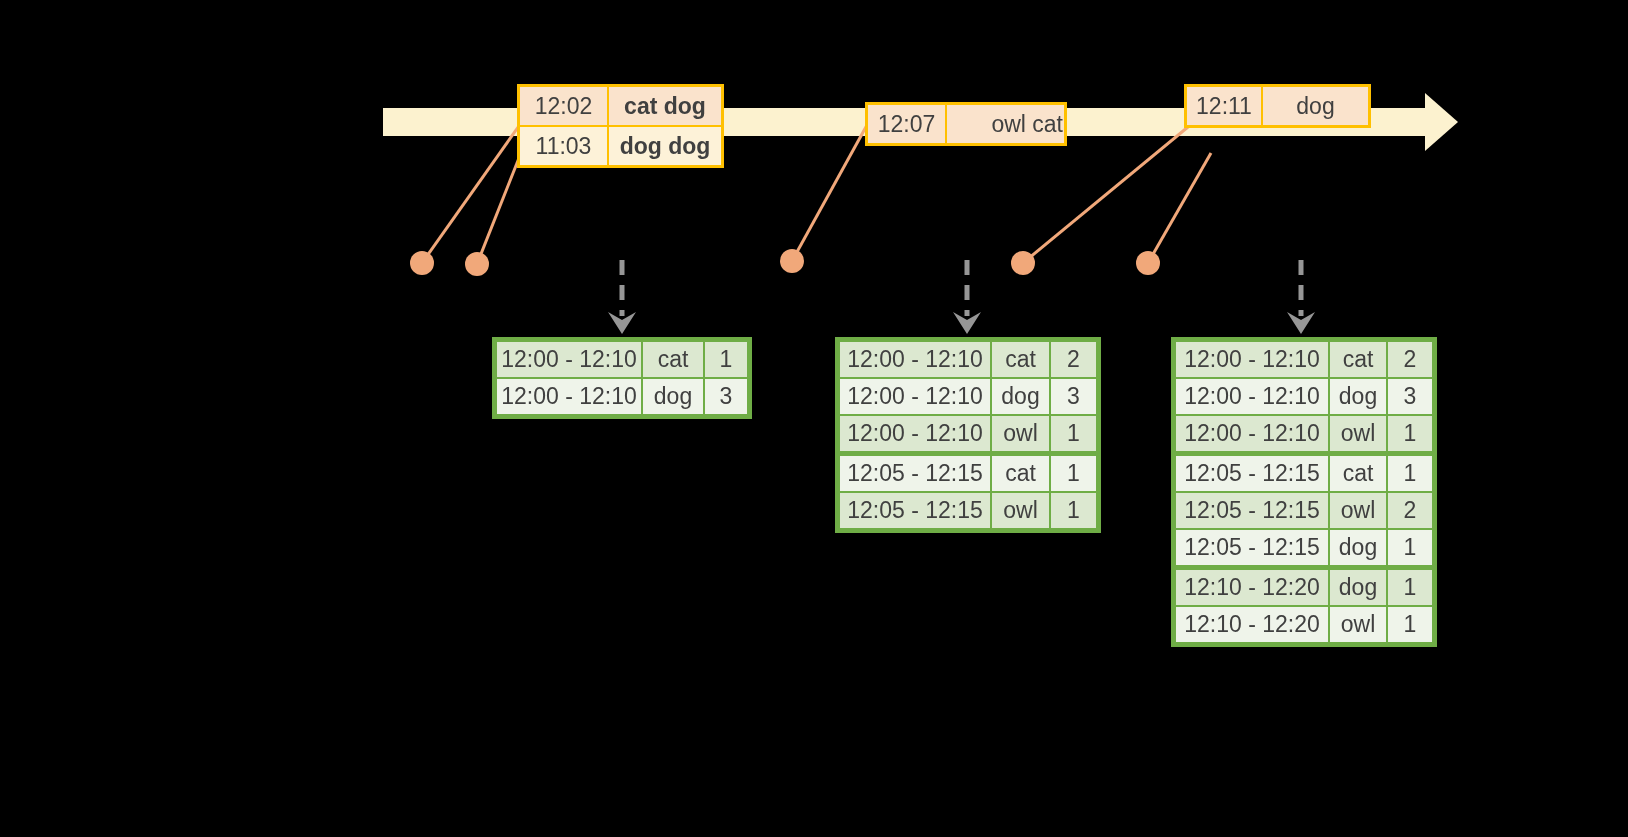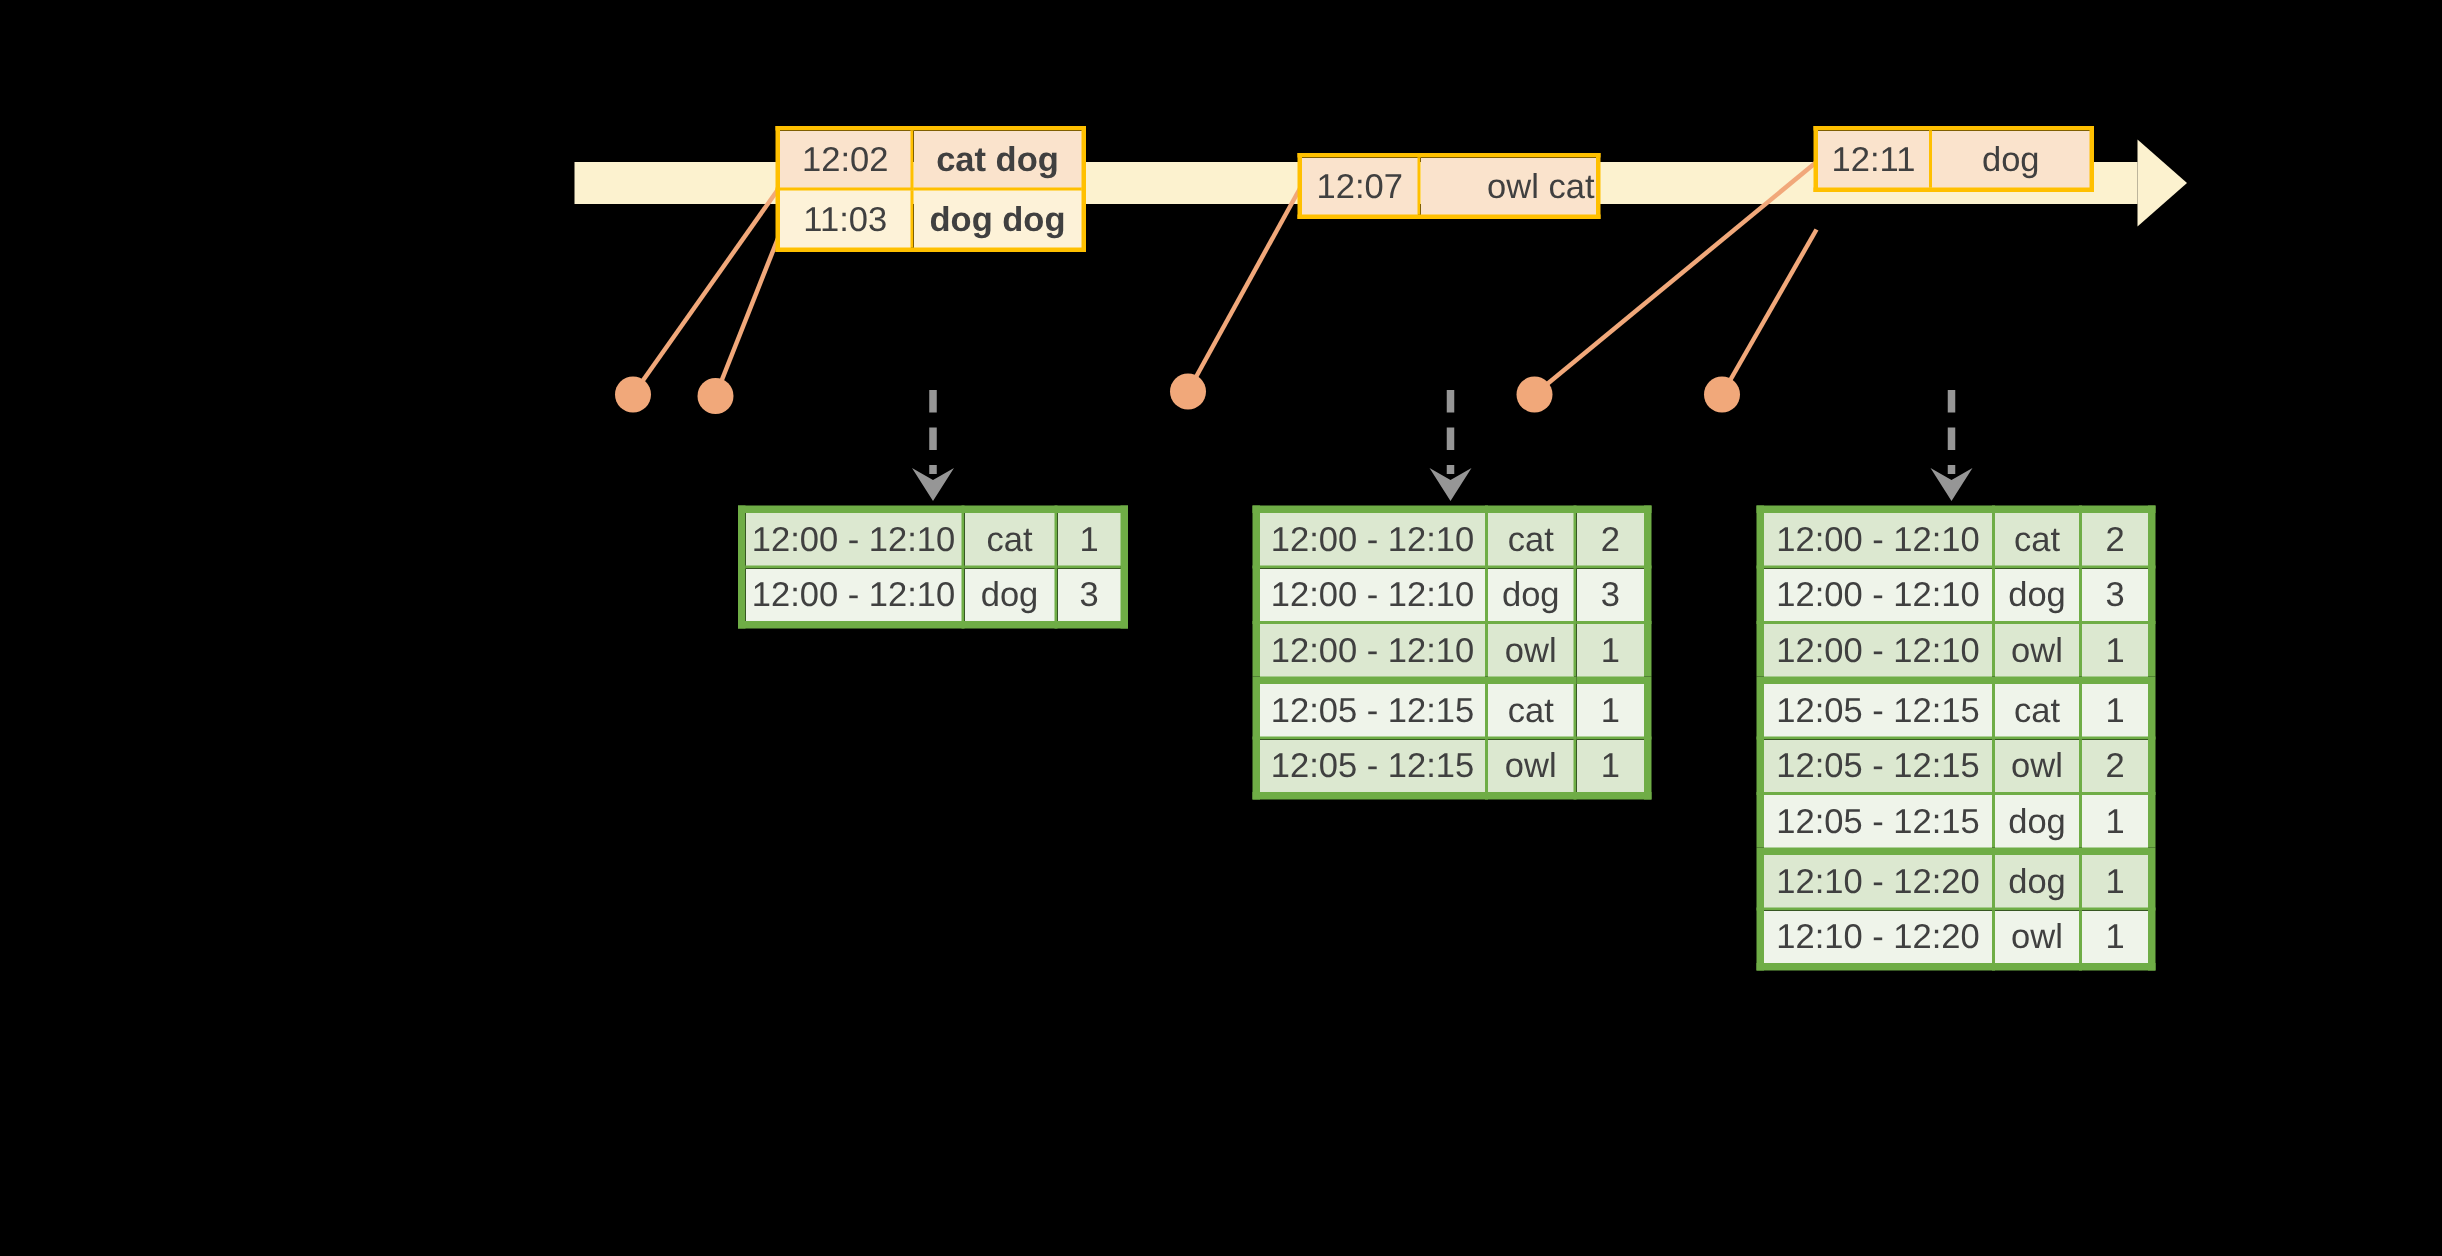--- a/index.html
+++ b/index.html
@@ -25,21 +25,21 @@
 
   table.result-table{border:5px solid var(--grn);padding-left:14px;}
   table.result-table td{border:2px solid var(--grn);height:33px;}
   table.result-table tr.dark td{background:var(--res-dark);}
   table.result-table tr.light td{background:var(--res-light);}
   table.result-table tr.break td{border-top:5px solid var(--grn);}
 
   
   #et0{left:517px;top:64px;}  #et0 .c0{width:85px;}  #et0 .c1{width:110px;font-weight:bold;}
   #et1{left:865px;top:82px;padding-left:44px;}  #et1 .c0{width:75px;}  #et1 .c1{width:115px;text-align:right;}
-  #et2{left:1209px;top:64px;} #et2 .c0{width:72px;}  #et2 .c1{width:103px;}
+  #et2{left:1184px;top:64px;} #et2 .c0{width:72px;}  #et2 .c1{width:103px;}
 
   #rt0{left:492px;top:317px;}  #rt0 .c0{width:142px;} #rt0 .c1{width:58px;} #rt0 .c2{width:40px;}
   #rt1{left:835px;top:317px;}  #rt1 .c0{width:148px;} #rt1 .c1{width:55px;} #rt1 .c2{width:43px;}
   #rt2{left:1171px;top:317px;} #rt2 .c0{width:150px;} #rt2 .c1{width:54px;} #rt2 .c2{width:42px;}
 </style>
 </head>
 <body>
 
 <div id="stage">
 

